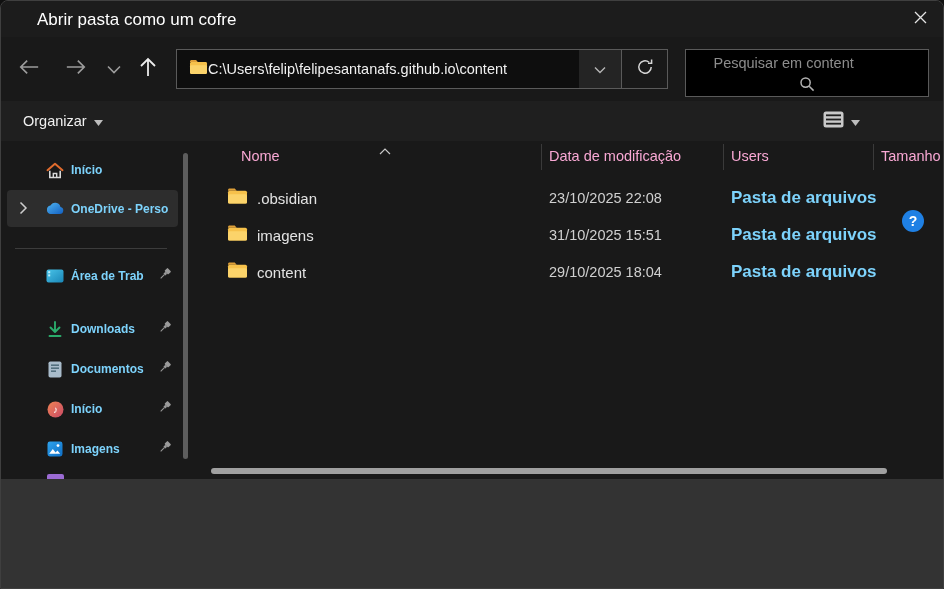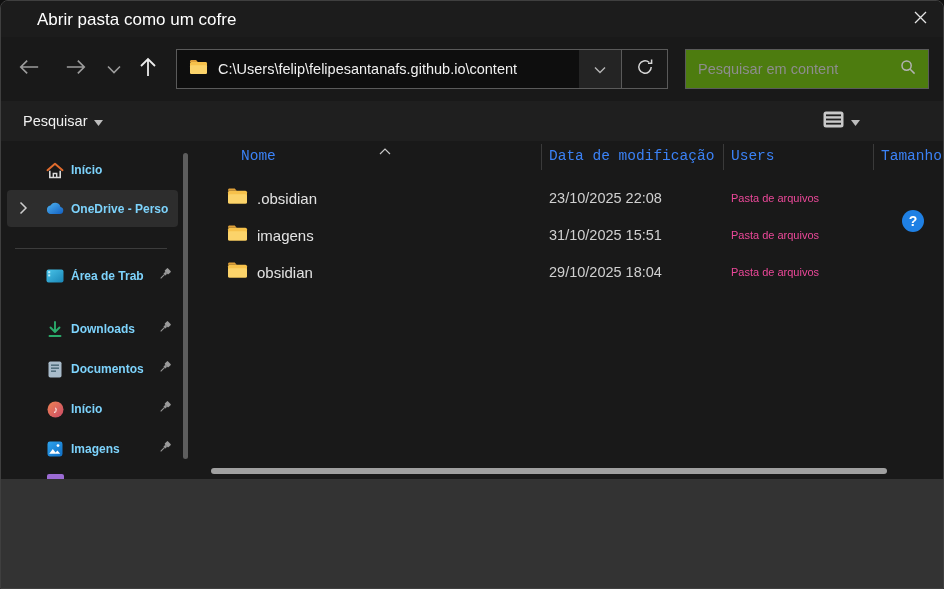--- a/index.html
+++ b/index.html
@@ -13,27 +13,27 @@
   
   .titlebar { position:absolute; left:0; top:0; width:944px; height:36px; background:#1c1c1c; }
   .title { position:absolute; left:0; top:9px; font-size:17px; color:#ffffff;margin-left:36px; }
   .close-btn { position:absolute; right:2px; top:0; width:46px; height:36px; display:flex; align-items:center; justify-content:center; cursor:pointer; }
   
   .navbtn { position:absolute; top:55px; width:26px; height:26px; display:flex; align-items:center; justify-content:center; }
   .addressbar {
     position:absolute; left:175px; top:48px; width:492px; height:40px;
     border:1px solid #5a5a5a; display:flex; align-items:stretch; background:#0e0e0e;
   }
-  .addr-path { flex:1; display:flex; align-items:center; gap:10px; padding-left:12px; overflow:hidden; }
+  .addr-path { flex:1; display:flex; align-items:center; padding-left:12px; overflow:hidden; }
   .addr-text { font-size:14.5px; color:#f0f0f0; white-space:nowrap; }
   .addr-drop { width:42px; background:#242424; display:flex; align-items:center; justify-content:center; }
   .addr-refresh { width:46px; background:#191919; border-left:1px solid #5a5a5a; display:flex; align-items:center; justify-content:center; }
   .searchbox {
-    position:absolute; left:684px; top:48px; width:244px; height:40px;
-    border:1px solid #5a5a5a; background:#4d7c0f; display:flex; align-items:center; padding:0 12px;
+    position:absolute; left:684px; top:48px; width:244px; height:48px;
+    border:1px solid #5a5a5a; background:#000000; display:flex; align-items:center; padding:0 12px;flex-direction:column;
   }
   .searchbox input {
     flex:1; background:transparent; border:none; outline:none;
     font-family:"Liberation Sans", sans-serif; font-size:14.5px; color:#e8e8e8; min-width:0;
   }
   .searchbox input::placeholder { color:#8d8d8d; opacity:1; }
   
   .commandbar { position:absolute; left:0; top:100px; width:944px; height:40px; background:#1f1f1f; }
   .cmd-item { position:absolute; top:0; height:40px; display:flex; align-items:center; gap:7px; font-size:14.5px; color:#f0f0f0; cursor:pointer; }
   .help-circle { position:absolute; left:901px; top:109px; width:22px; height:22px; border-radius:50%; background:#1f80e4; color:#fff; font-size:14px; font-weight:bold; display:flex; align-items:center; justify-content:center; cursor:pointer; }
@@ -42,28 +42,28 @@
   .side-row.selected { background:#2d2d2d; }
   .side-chev { position:absolute; left:12px; top:11px; }
   .side-icon { position:absolute; left:39px; top:50%; transform:translateY(-50%); width:18px; height:18px; display:flex; align-items:center; justify-content:center; }
   .side-label { position:absolute; left:64px; top:50%; transform:translateY(-50%); font-size:12px; color:#7dd3fc; white-space:nowrap; overflow:hidden; max-width:92px;font-weight:bold; }
   .side-label.wide { max-width:110px; }
   .side-pin { position:absolute; right:6px; top:50%; transform:translateY(-50%); }
   .side-divider { position:absolute; left:14px; top:247px; width:152px; height:1px; background:#3c3c3c; }
   .side-scroll { position:absolute; left:182px; top:152px; width:5px; height:306px; background:#5d5d5d; border-radius:3px; cursor:pointer; }
   .purple-sliver { position:absolute; left:46px; top:473px; width:17px; height:9px; background:#9b6bd3; border-radius:2px; }
   
-  .col-head { position:absolute; top:147px; font-size:14.5px; color:#3b82f6; cursor:pointer;font-family:Liberation Mono, monospace; }
+  .col-head { position:absolute; top:147px; font-size:14.5px; color:#f9a8d4; cursor:pointer; }
   .col-sep { position:absolute; top:143px; width:1px; height:26px; background:#3a3a3a; }
   .sort-chev { position:absolute; left:378px; top:140px; }
   .file-row { position:absolute; left:190px; width:754px; height:37px; cursor:pointer; }
   .file-icon { position:absolute; left:36px; top:50%; transform:translateY(-50%); }
   .file-name { position:absolute; left:66px; top:50%; transform:translateY(-50%); font-size:15px; color:#e2e2e2; }
   .file-mod  { position:absolute; left:358px; top:50%; transform:translateY(-50%); font-size:14.5px; color:#d0d0d0; }
-  .file-type { position:absolute; left:540px; top:50%; transform:translateY(-50%); font-size:11px; color:#ec4899; }
+  .file-type { position:absolute; left:540px; top:50%; transform:translateY(-50%); font-size:17px; color:#7dd3fc;font-weight:bold; }
   .file-size { position:absolute; left:690px; top:50%; transform:translateY(-50%); font-size:14.5px; color:#d0d0d0; }
   .hscroll { position:absolute; left:210px; top:467px; width:676px; height:6px; background:#a0a0a0; border-radius:3px; cursor:pointer; }
   
   .footer { position:absolute; left:0; top:478px; width:944px; height:111px; background:#333333; }
 </style>
 </head>
 <body>
 
 <div id="window">
 
@@ -140,21 +140,21 @@
     <span>
       <svg width="16" height="16" viewBox="0 0 16 16">
           <circle cx="6.6" cy="6.6" r="4.6" stroke="#b2b2b2" stroke-width="1.5" fill="none"></circle>
           <path d="M10.2 10.2L14.6 14.6" stroke="#b2b2b2" stroke-width="1.5"></path>
         </svg>
     </span>
   </div>
 
   <div class="commandbar">
     <div class="cmd-item" style="left:22px">
-      <span>Pesquisar</span>
+      <span>Organizar</span>
       <span>
         <svg width="9" height="6" viewBox="0 0 9 6">
             <path d="M0 0h9L4.5 6z" fill="#bdbdbd"></path>
           </svg>
       </span>
     </div>
     <div class="cmd-item" style="left:822px">
       <span>
         <svg width="21" height="17" viewBox="0 0 21 17">
             <rect x="0.5" y="0.5" width="20" height="16" rx="2.5" fill="#c9c9c9"></rect>
@@ -367,21 +367,21 @@
     <span class="file-size"></span>
   </div>
   <div class="file-row" style="top:252px">
     <span class="file-icon">
       <svg width="21" height="17" viewBox="0 0 21 17">
           <path d="M1 2.6C1 1.7 1.7 1 2.6 1h5.2l1.9 2.2H1z" fill="#dfa039"></path>
           <rect x="1" y="3.2" width="19" height="12.8" rx="1.6" fill="#f6c14b"></rect>
           <rect x="1" y="6.8" width="19" height="9.2" rx="1.6" fill="#fbd36a"></rect>
         </svg>
     </span>
-    <span class="file-name">obsidian</span>
+    <span class="file-name">content</span>
     <span class="file-mod">29/10/2025 18:04</span>
     <span class="file-type">Pasta de arquivos</span>
     <span class="file-size"></span>
   </div>
 
   <div class="hscroll"></div>
 
   <div class="footer">
     
     

